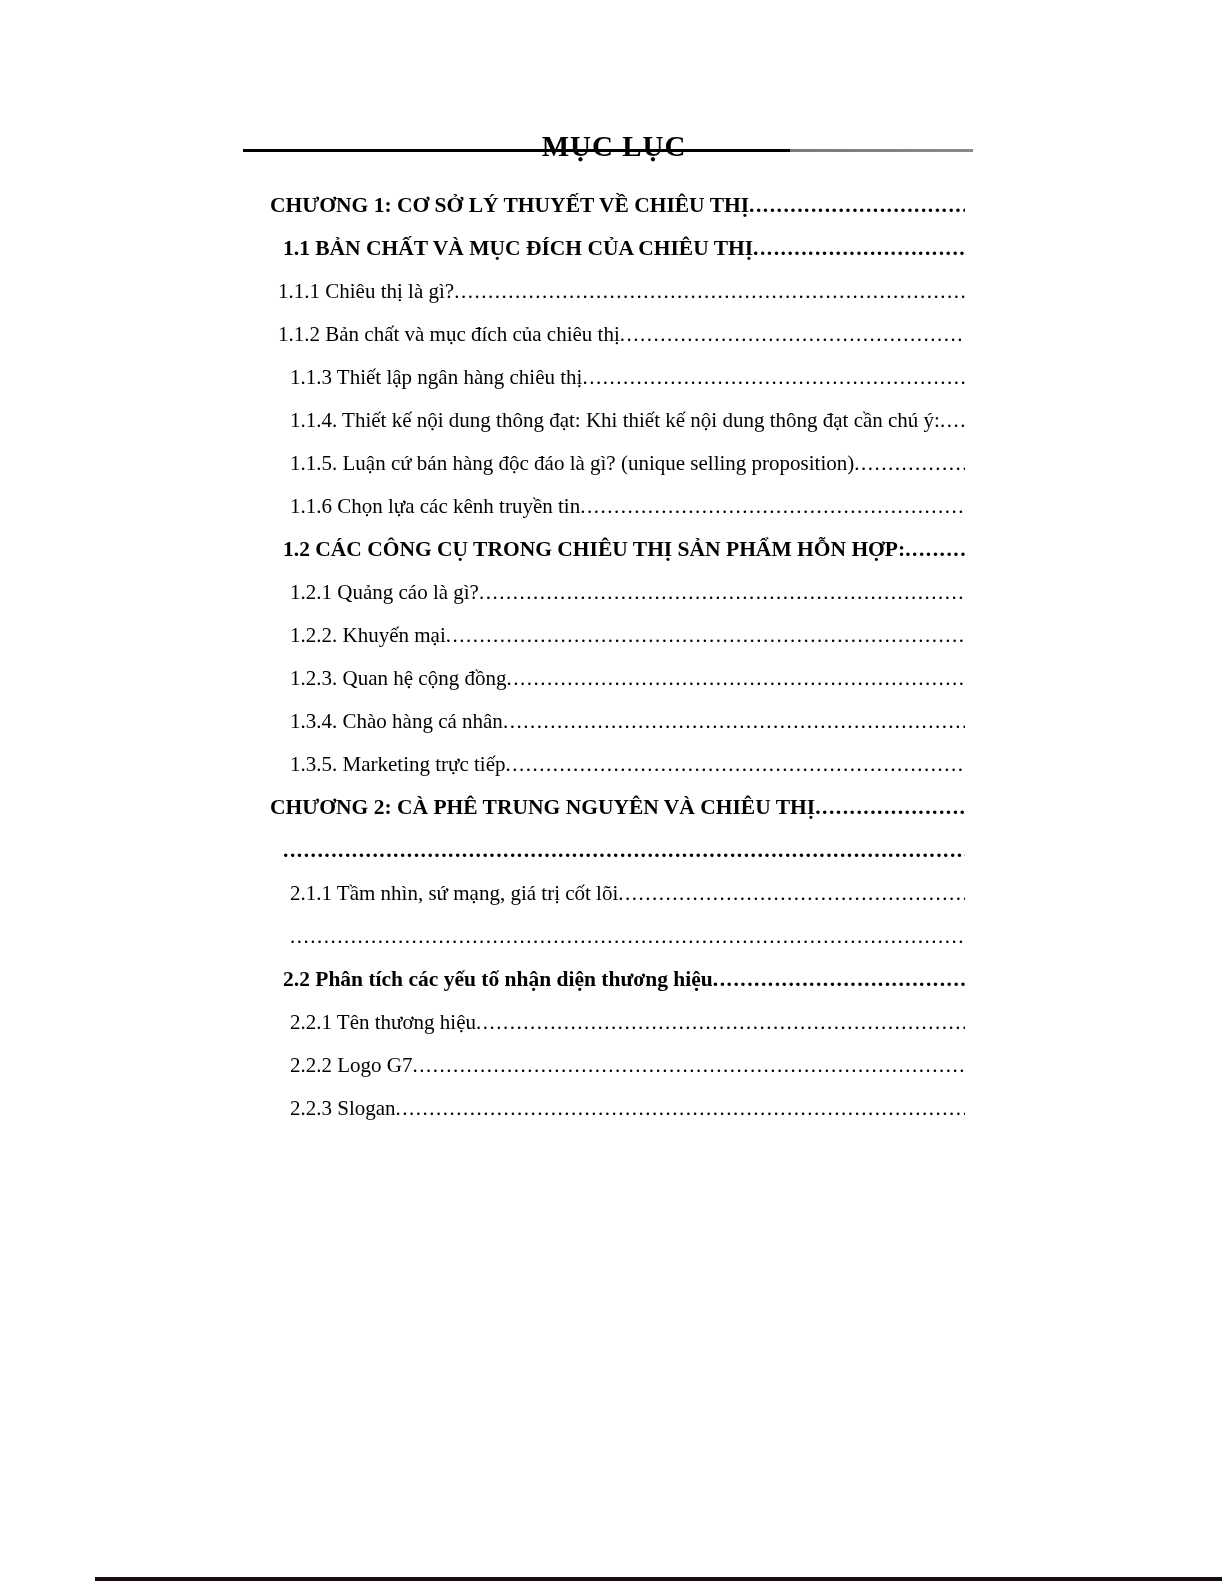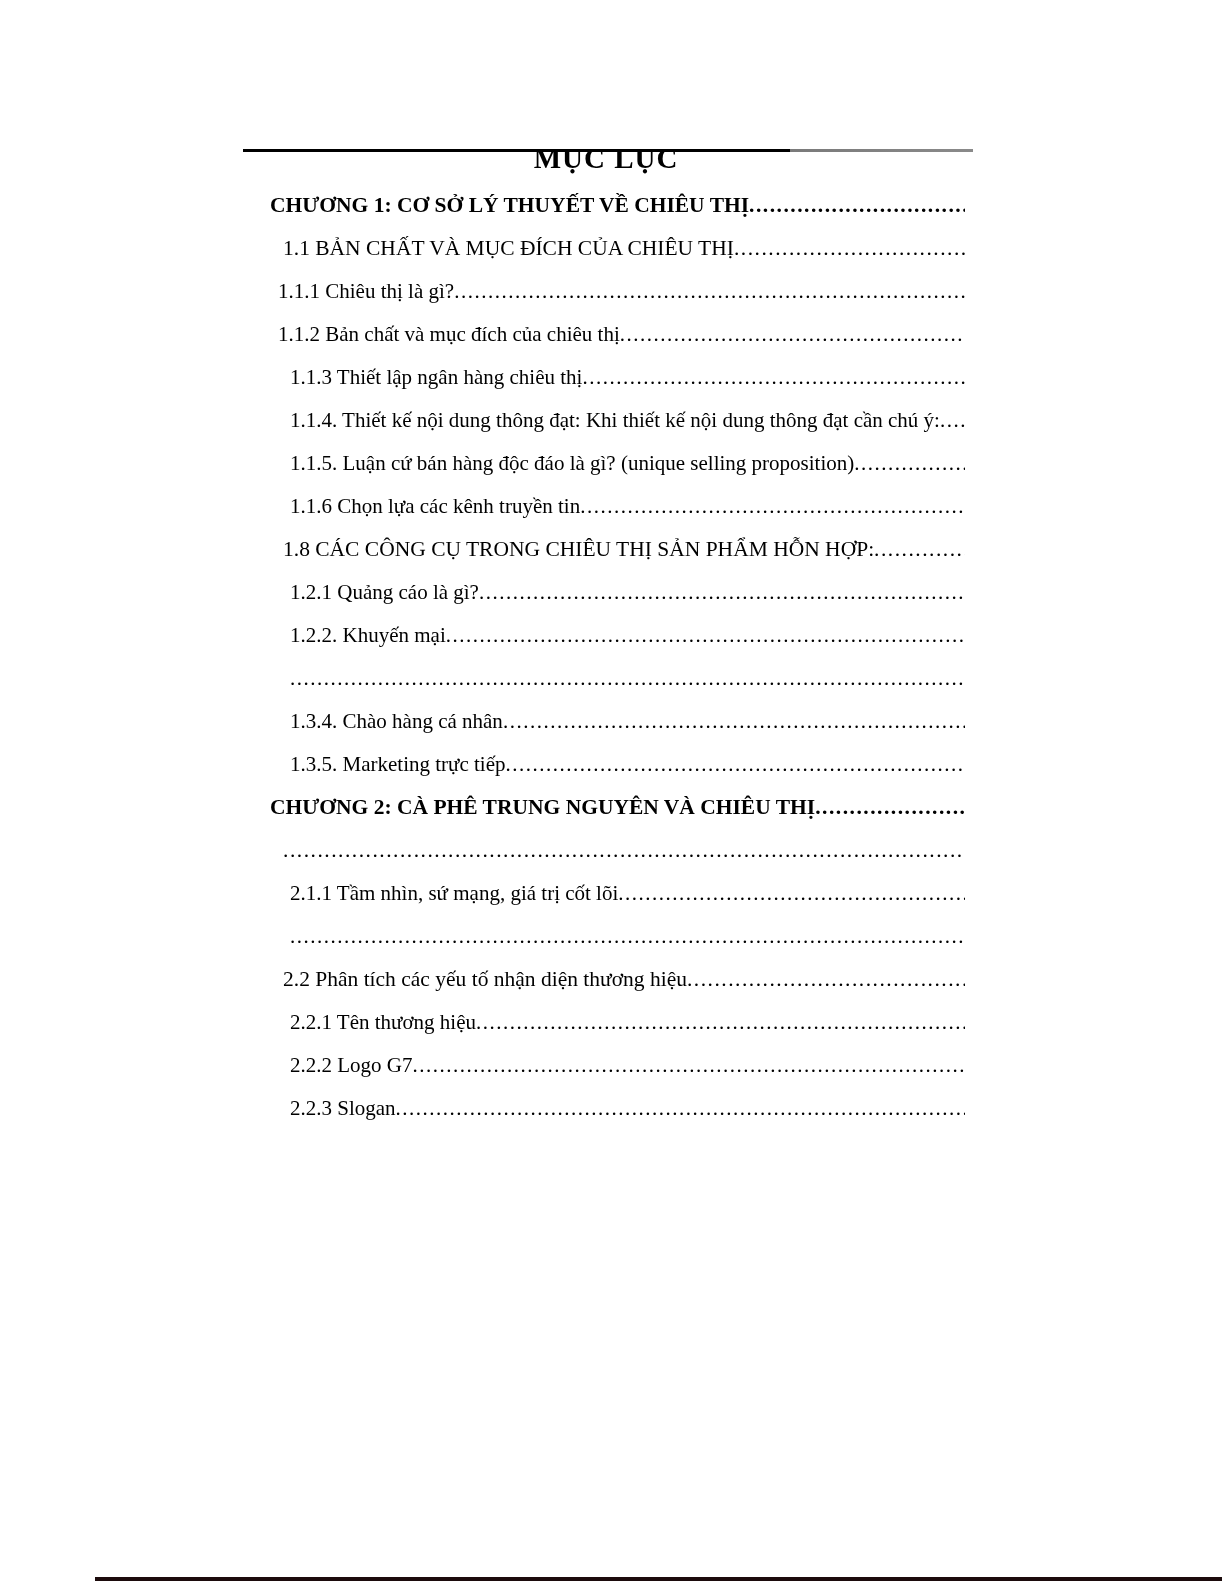--- a/index.html
+++ b/index.html
@@ -7,27 +7,26 @@
     width:1225px;height:1585px;
     background:#ffffff;
     position:relative;
     overflow:hidden;
     font-family:"Liberation Serif","DejaVu Serif",serif;
     font-size:21px;
     color:#000;
   }
   .doc-title{
     position:absolute;
-    top:130px;left:246px;width:720px;
+    top:130px;left:254px;width:720px;
     text-align:center;
     font-weight:bold;
     font-size:29px;
     letter-spacing:1px;
     z-index:2;
-    margin-top:12px;
   }
   .title-strike-line{
     position:absolute;
     top:149px;left:243px;
     width:730px;height:3px;
     background:linear-gradient(to right,#000 0%,#000 75%,#7a7a7a 75%,#8a8a8a 100%);
     z-index:1;
   }
   .toc{
     position:absolute;
@@ -36,21 +35,21 @@
   }
   .toc-row{
     display:flex;
     align-items:baseline;
     height:43px;
     line-height:43px;
     white-space:nowrap;
     overflow:hidden;
   }
   .toc-row.chapter{padding-left:25px;font-weight:bold;font-size:21.5px;}
-  .toc-row.l2{padding-left:38px;font-weight:normal;font-size:21.5px;}
+  .toc-row.l2{padding-left:38px;font-weight:bold;font-size:21.5px;}
   .toc-row.a{padding-left:33px;}
   .toc-row.b{padding-left:45px;}
   .toc-row .label{flex:0 0 auto;}
   .toc-row .dots{
     flex:1 1 auto;
     overflow:hidden;
     letter-spacing:1.5px;
   }
   .bottom-bar{
     position:absolute;
@@ -91,32 +90,33 @@
     </div>
     <div class="toc-row b">
       <span class="label">1.1.5. Luận cứ bán hàng độc đáo là gì? (unique selling proposition)</span>
       <span class="dots">................................................................................................................................................................................................................................................................................................................................</span>
     </div>
     <div class="toc-row b">
       <span class="label">1.1.6 Chọn lựa các kênh truyền tin</span>
       <span class="dots">................................................................................................................................................................................................................................................................................................................................</span>
     </div>
     <div class="toc-row l2">
-      <span class="label">1.8 CÁC CÔNG CỤ TRONG CHIÊU THỊ SẢN PHẨM HỖN HỢP:</span>
+      <span class="label">1.2 CÁC CÔNG CỤ TRONG CHIÊU THỊ SẢN PHẨM HỖN HỢP:</span>
       <span class="dots">................................................................................................................................................................................................................................................................................................................................</span>
     </div>
     <div class="toc-row b">
       <span class="label">1.2.1 Quảng cáo là gì?</span>
       <span class="dots">................................................................................................................................................................................................................................................................................................................................</span>
     </div>
     <div class="toc-row b">
       <span class="label">1.2.2. Khuyến mại</span>
       <span class="dots">................................................................................................................................................................................................................................................................................................................................</span>
     </div>
     <div class="toc-row b">
+      <span class="label">1.2.3. Quan hệ cộng đồng</span>
       <span class="dots">................................................................................................................................................................................................................................................................................................................................</span>
     </div>
     <div class="toc-row b">
       <span class="label">1.3.4. Chào hàng cá nhân</span>
       <span class="dots">................................................................................................................................................................................................................................................................................................................................</span>
     </div>
     <div class="toc-row b">
       <span class="label">1.3.5. Marketing trực tiếp</span>
       <span class="dots">................................................................................................................................................................................................................................................................................................................................</span>
     </div>

